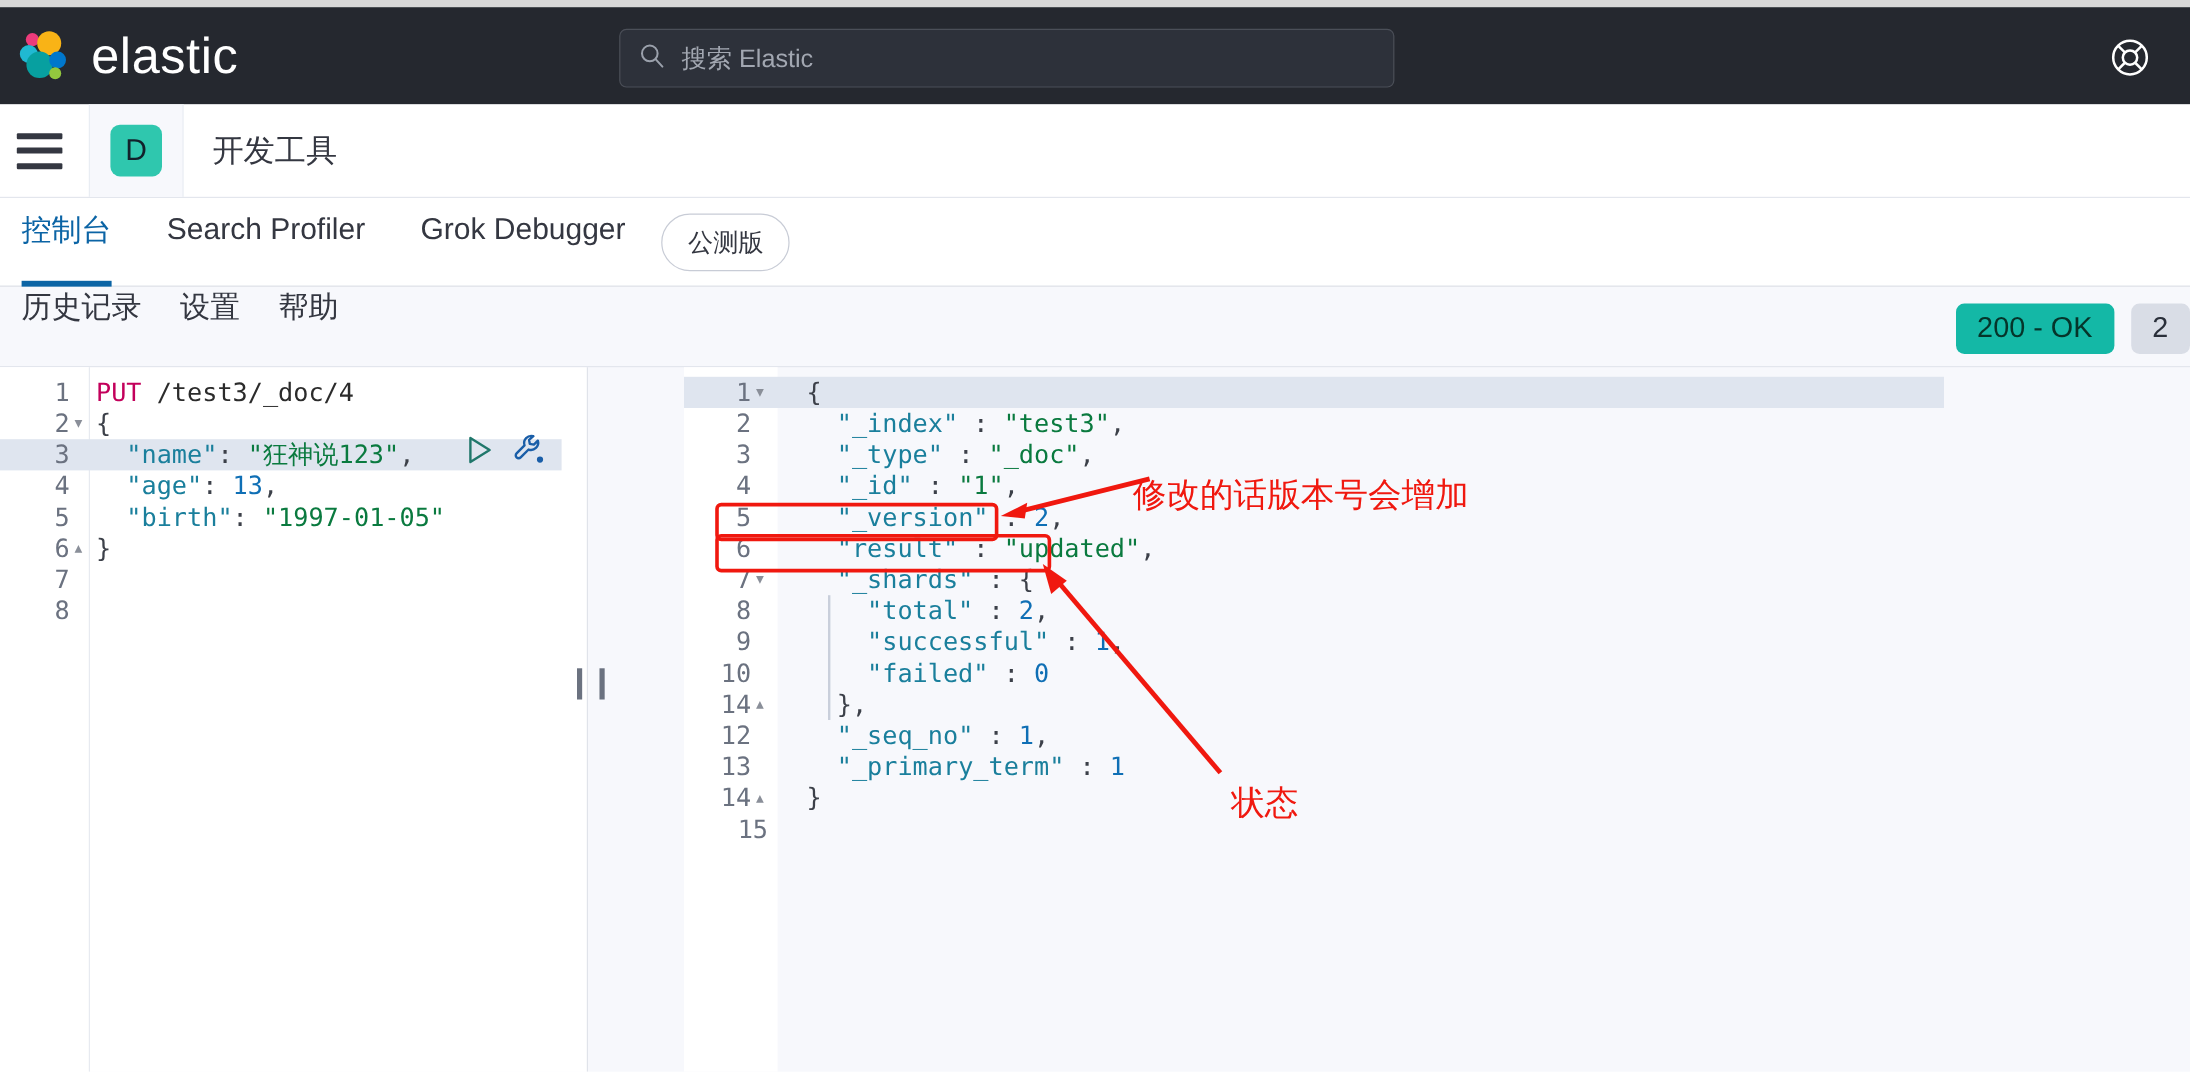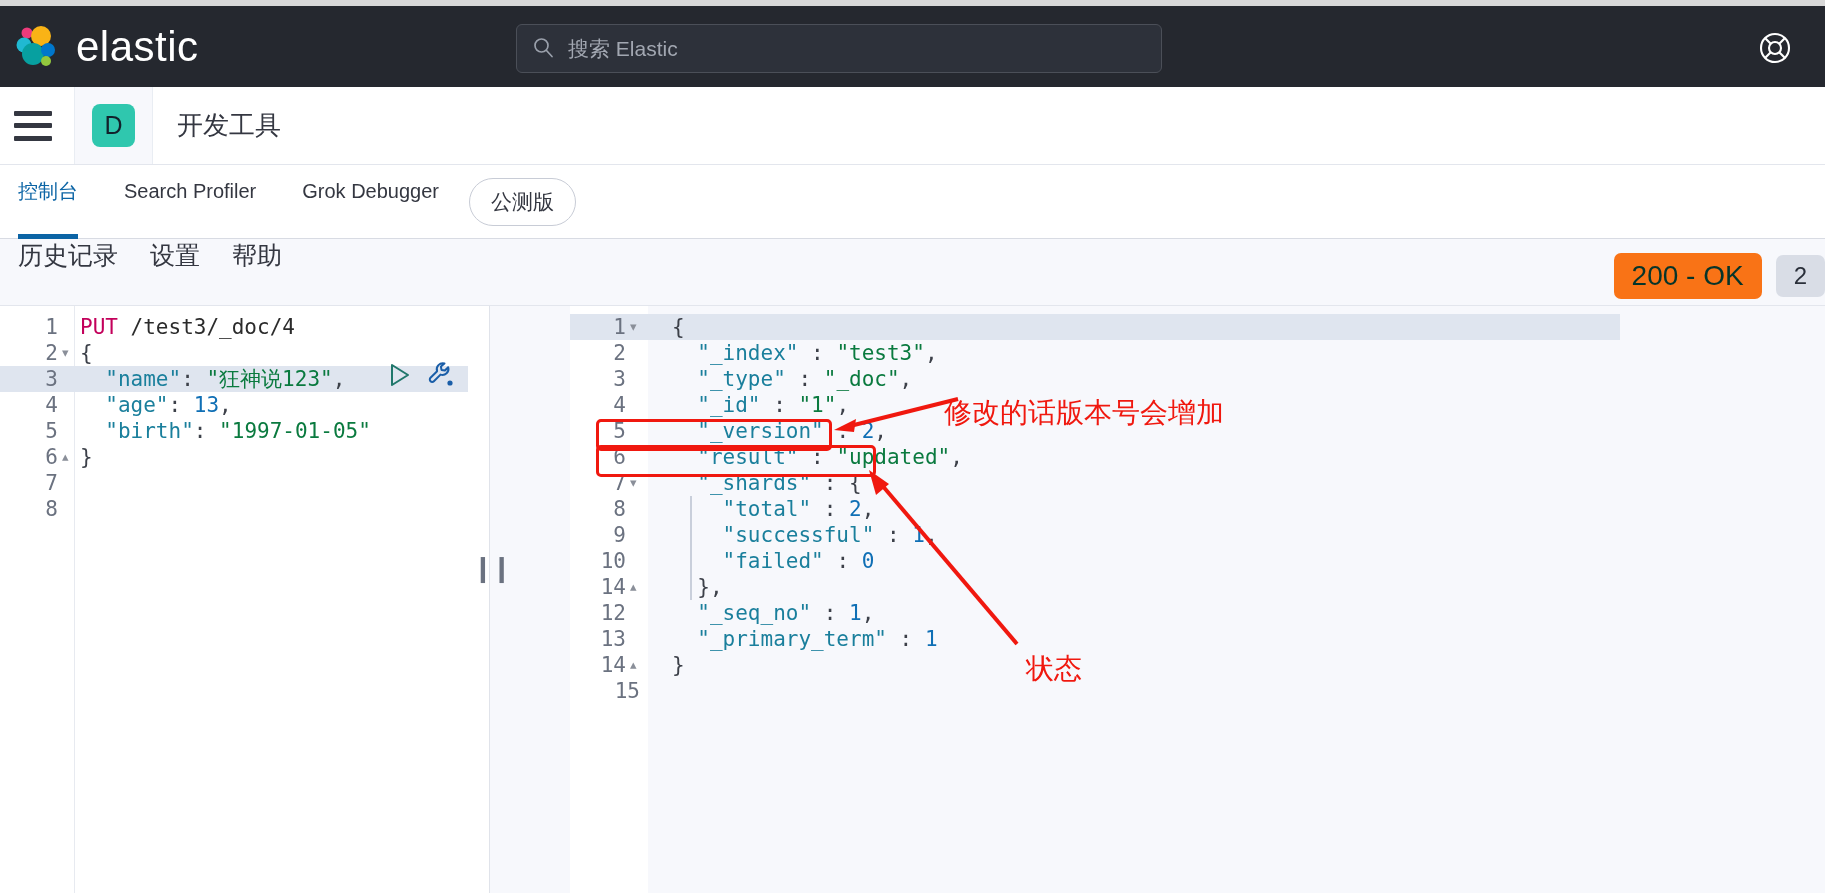--- a/index.html
+++ b/index.html
@@ -85,21 +85,21 @@
 
   
   #tabs-bar {
     height: 74px; background: #ffffff;
     display: flex; align-items: center;
     padding-left: 18px;
     border-bottom: 1px solid #d8dbe3;
     position: relative;
   }
   .tab {
-    font-size: 20px; color: #343741;
+    font-size: 25px; color: #343741;
     padding: 0 0 21px 0;
     margin-right: 46px;
     height: 74px;
     display: flex; align-items: center;
     cursor: pointer;
     position: relative;
   }
   .tab.active { color: #0b64a5; }
   .tab.active::after {
     content: ""; position: absolute;
@@ -126,22 +126,22 @@
   }
   .toolbar-link {
     font-size: 25px; color: #343741;
     margin-right: 32px; cursor: pointer;
   }
   #status-group {
     position: absolute; right: 0; top: 14px;
     display: flex; align-items: center;
   }
   #status-ok {
-    background: #f97316; color: #05342a;
-    font-size: 28px;
+    background: #14b8a6; color: #05342a;
+    font-size: 24px;
     border-radius: 7px;
     padding: 7px 18px;
   }
   #status-time {
     background: #d9dde6; color: #2a2f3a;
     font-size: 24px;
     border-radius: 7px;
     padding: 7px 18px;
     margin-left: 14px;
   }

